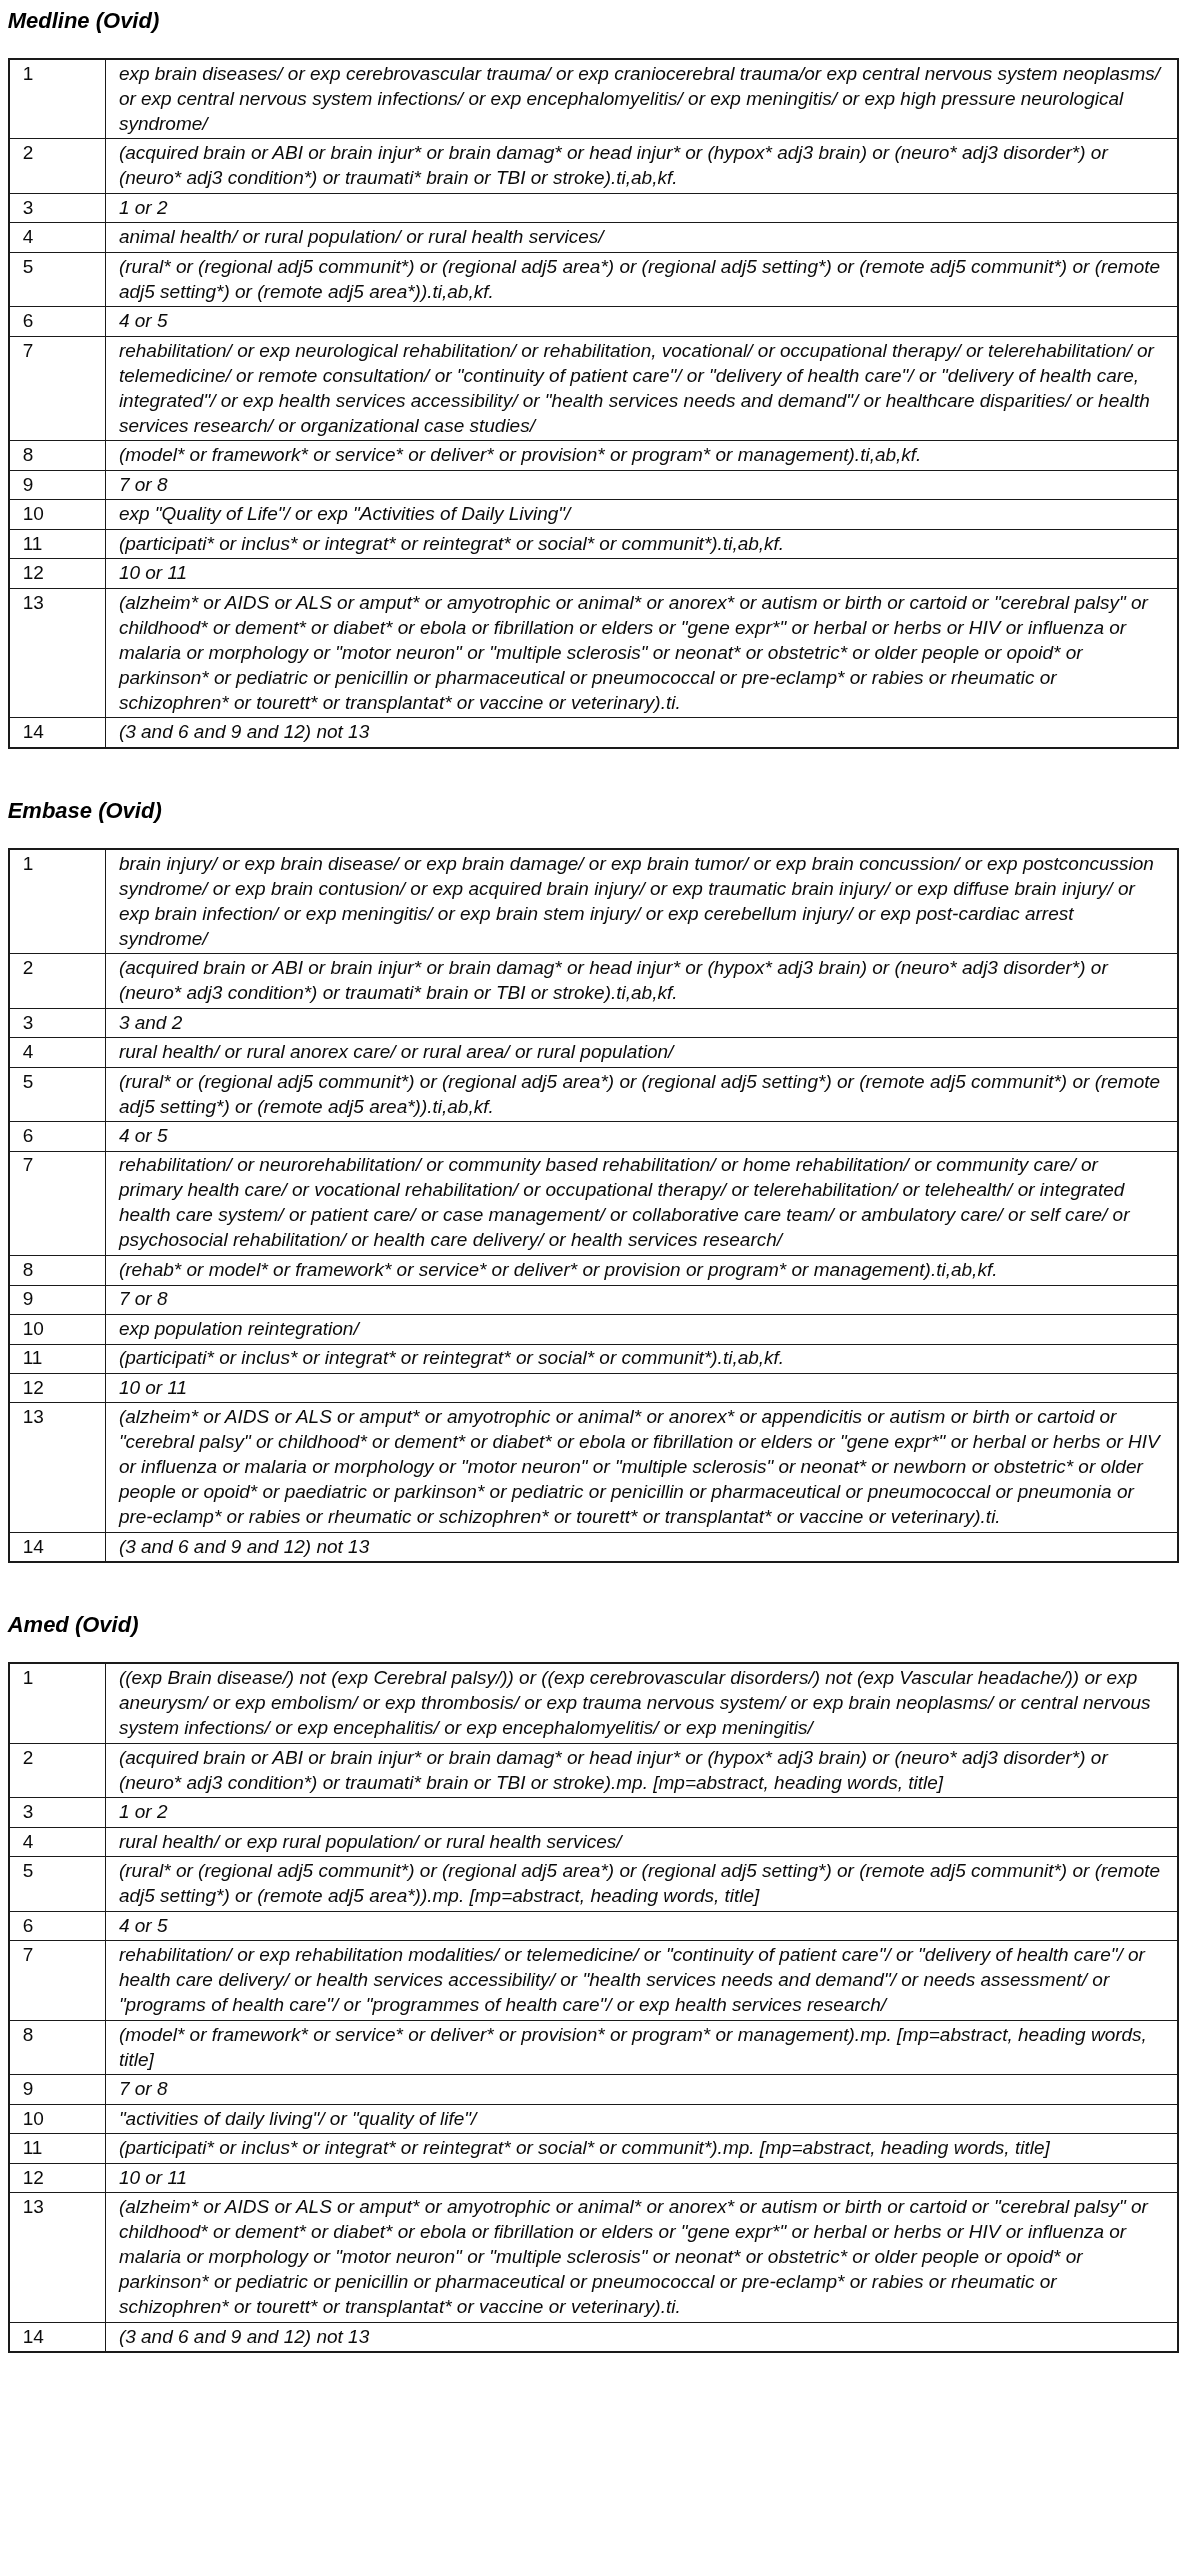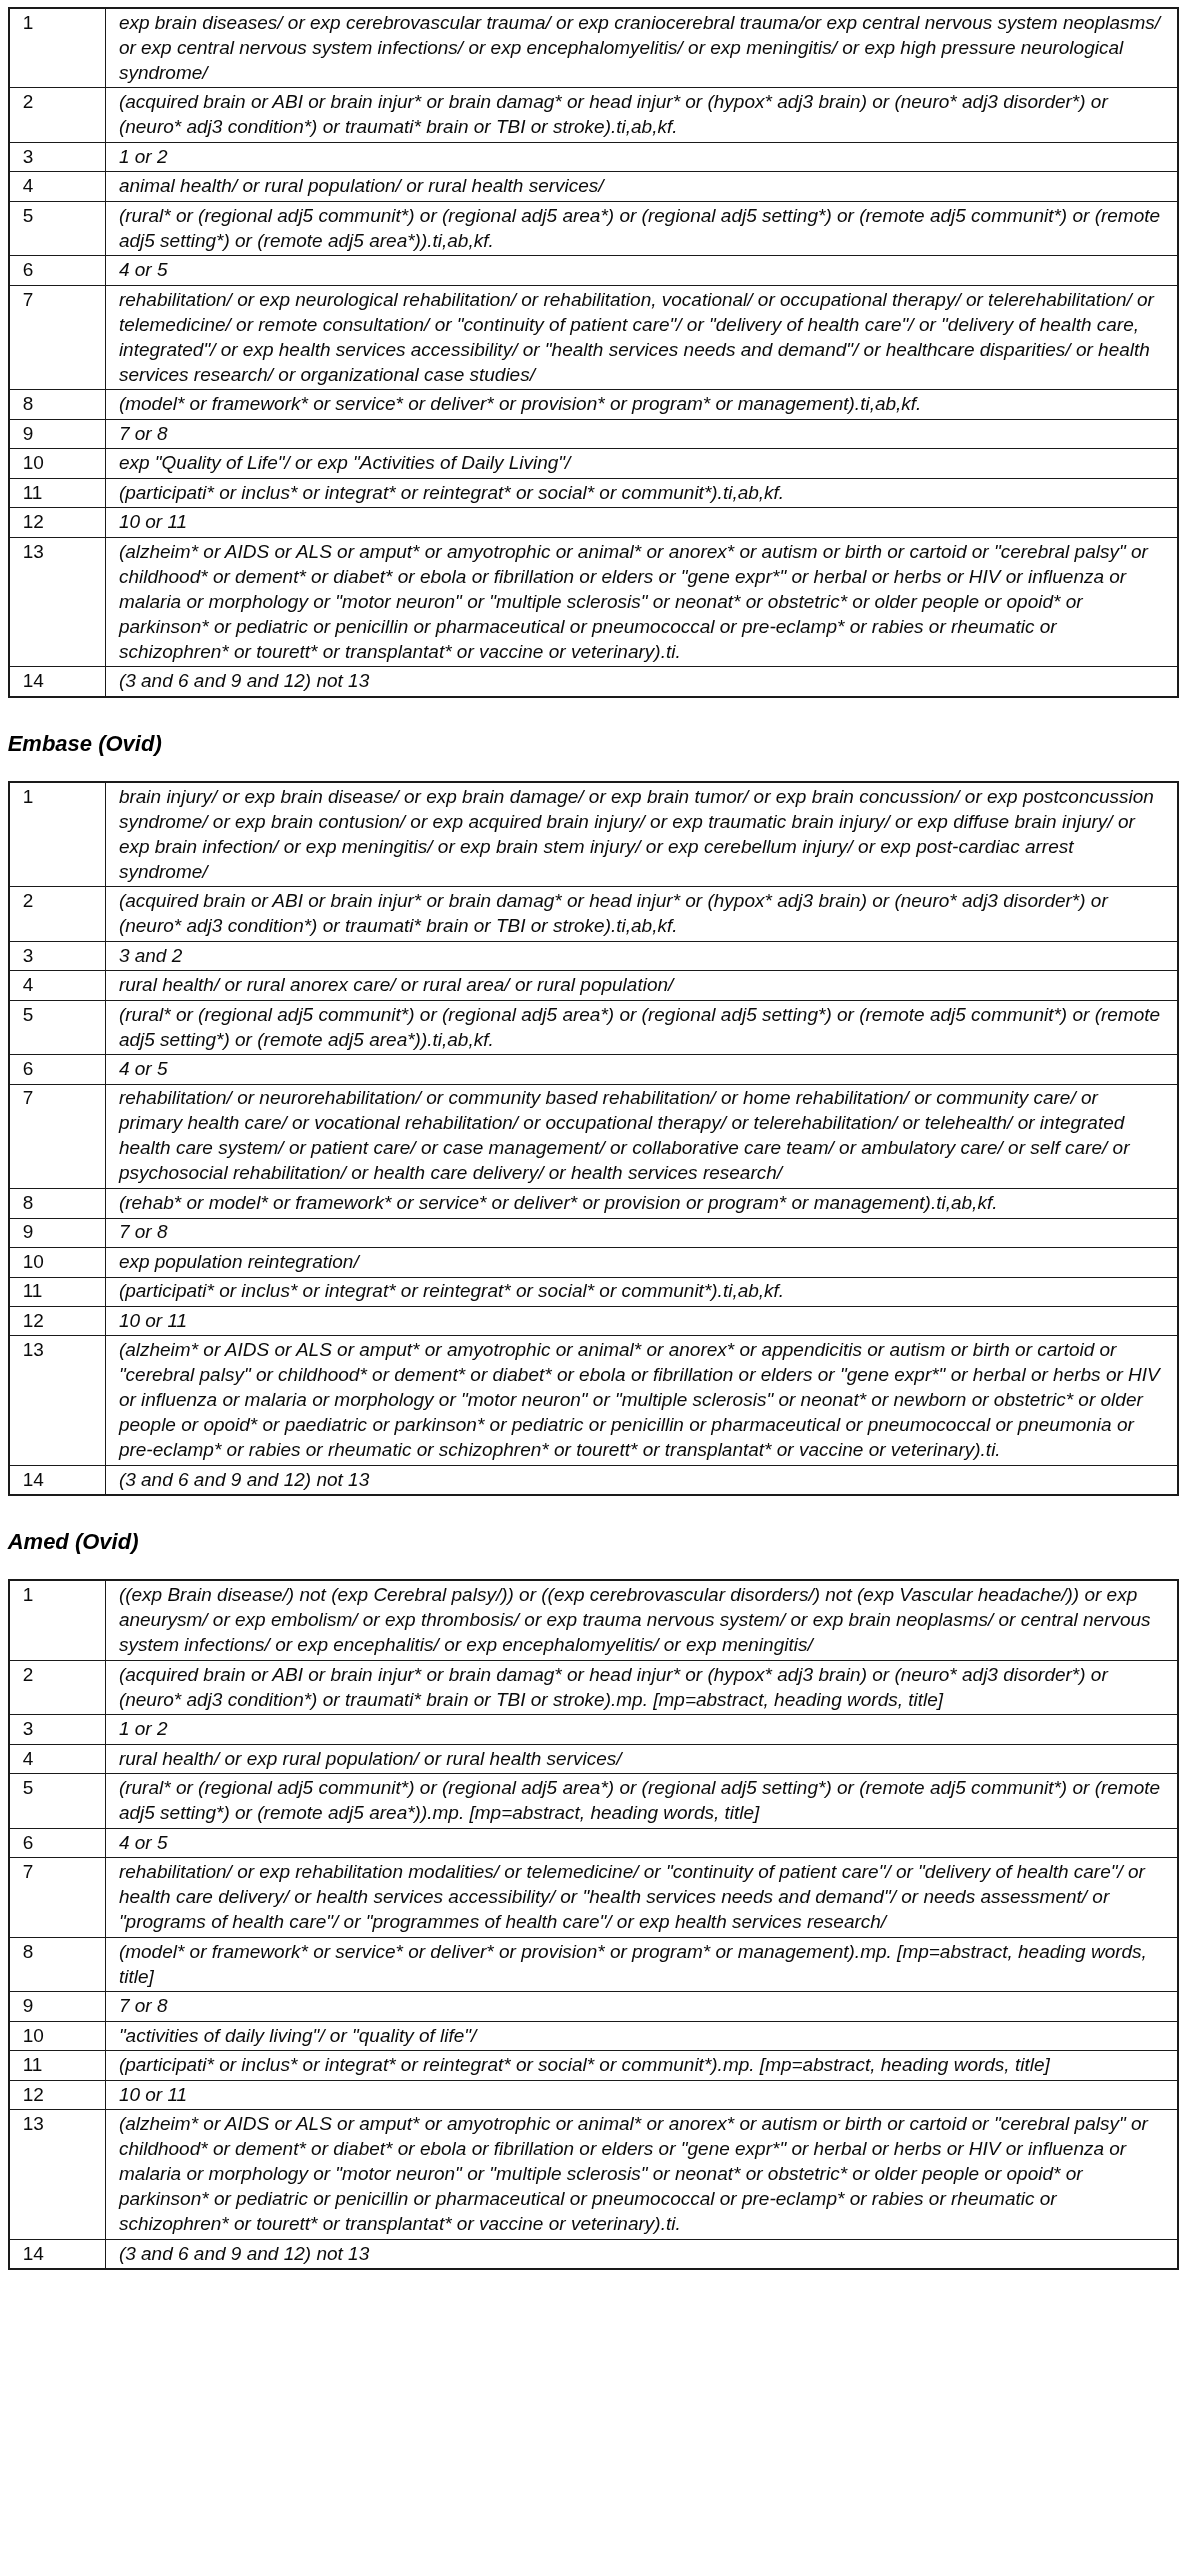--- a/index.html
+++ b/index.html
@@ -21,21 +21,21 @@
     font-family: "Liberation Sans", sans-serif;
     font-size: 22px;
     line-height: 27px;
     font-weight: bold;
     font-style: italic;
     color: #000000;
     margin: 0 0 24px 0;
     padding: 0;
   }
   .db-section + .db-section {
-    margin-top: 32px;
+    margin-top: 48px;
   }
   table.search-table {
     border-collapse: collapse;
     table-layout: fixed;
     width: 1171px;
     border: 2.6px solid #1a1a1a;
     background: #ffffff;
   }
   table.search-table td {
     border: 1.7px solid #1a1a1a;
@@ -53,20 +53,21 @@
     padding: 0.9px 15.5px 2.6px 13px;
     font-style: italic;
   }
 </style>
 </head>
 <body>
 
 <div class="page">
 
   <section class="db-section">
+    <h2 class="section-title">Medline (Ovid)</h2>
     <table class="search-table">
       <tbody>
         <tr>
           <td class="num">1</td>
           <td class="query">exp brain diseases/ or exp cerebrovascular trauma/ or exp craniocerebral trauma/or exp central nervous system neoplasms/ or exp central nervous system infections/ or exp encephalomyelitis/ or exp meningitis/ or exp high pressure neurological syndrome/</td>
         </tr>
         <tr>
           <td class="num">2</td>
           <td class="query">(acquired brain or ABI or brain injur* or brain damag* or head injur* or (hypox* adj3 brain) or (neuro* adj3 disorder*) or (neuro* adj3 condition*) or traumati* brain or TBI or stroke).ti,ab,kf.</td>
         </tr>

